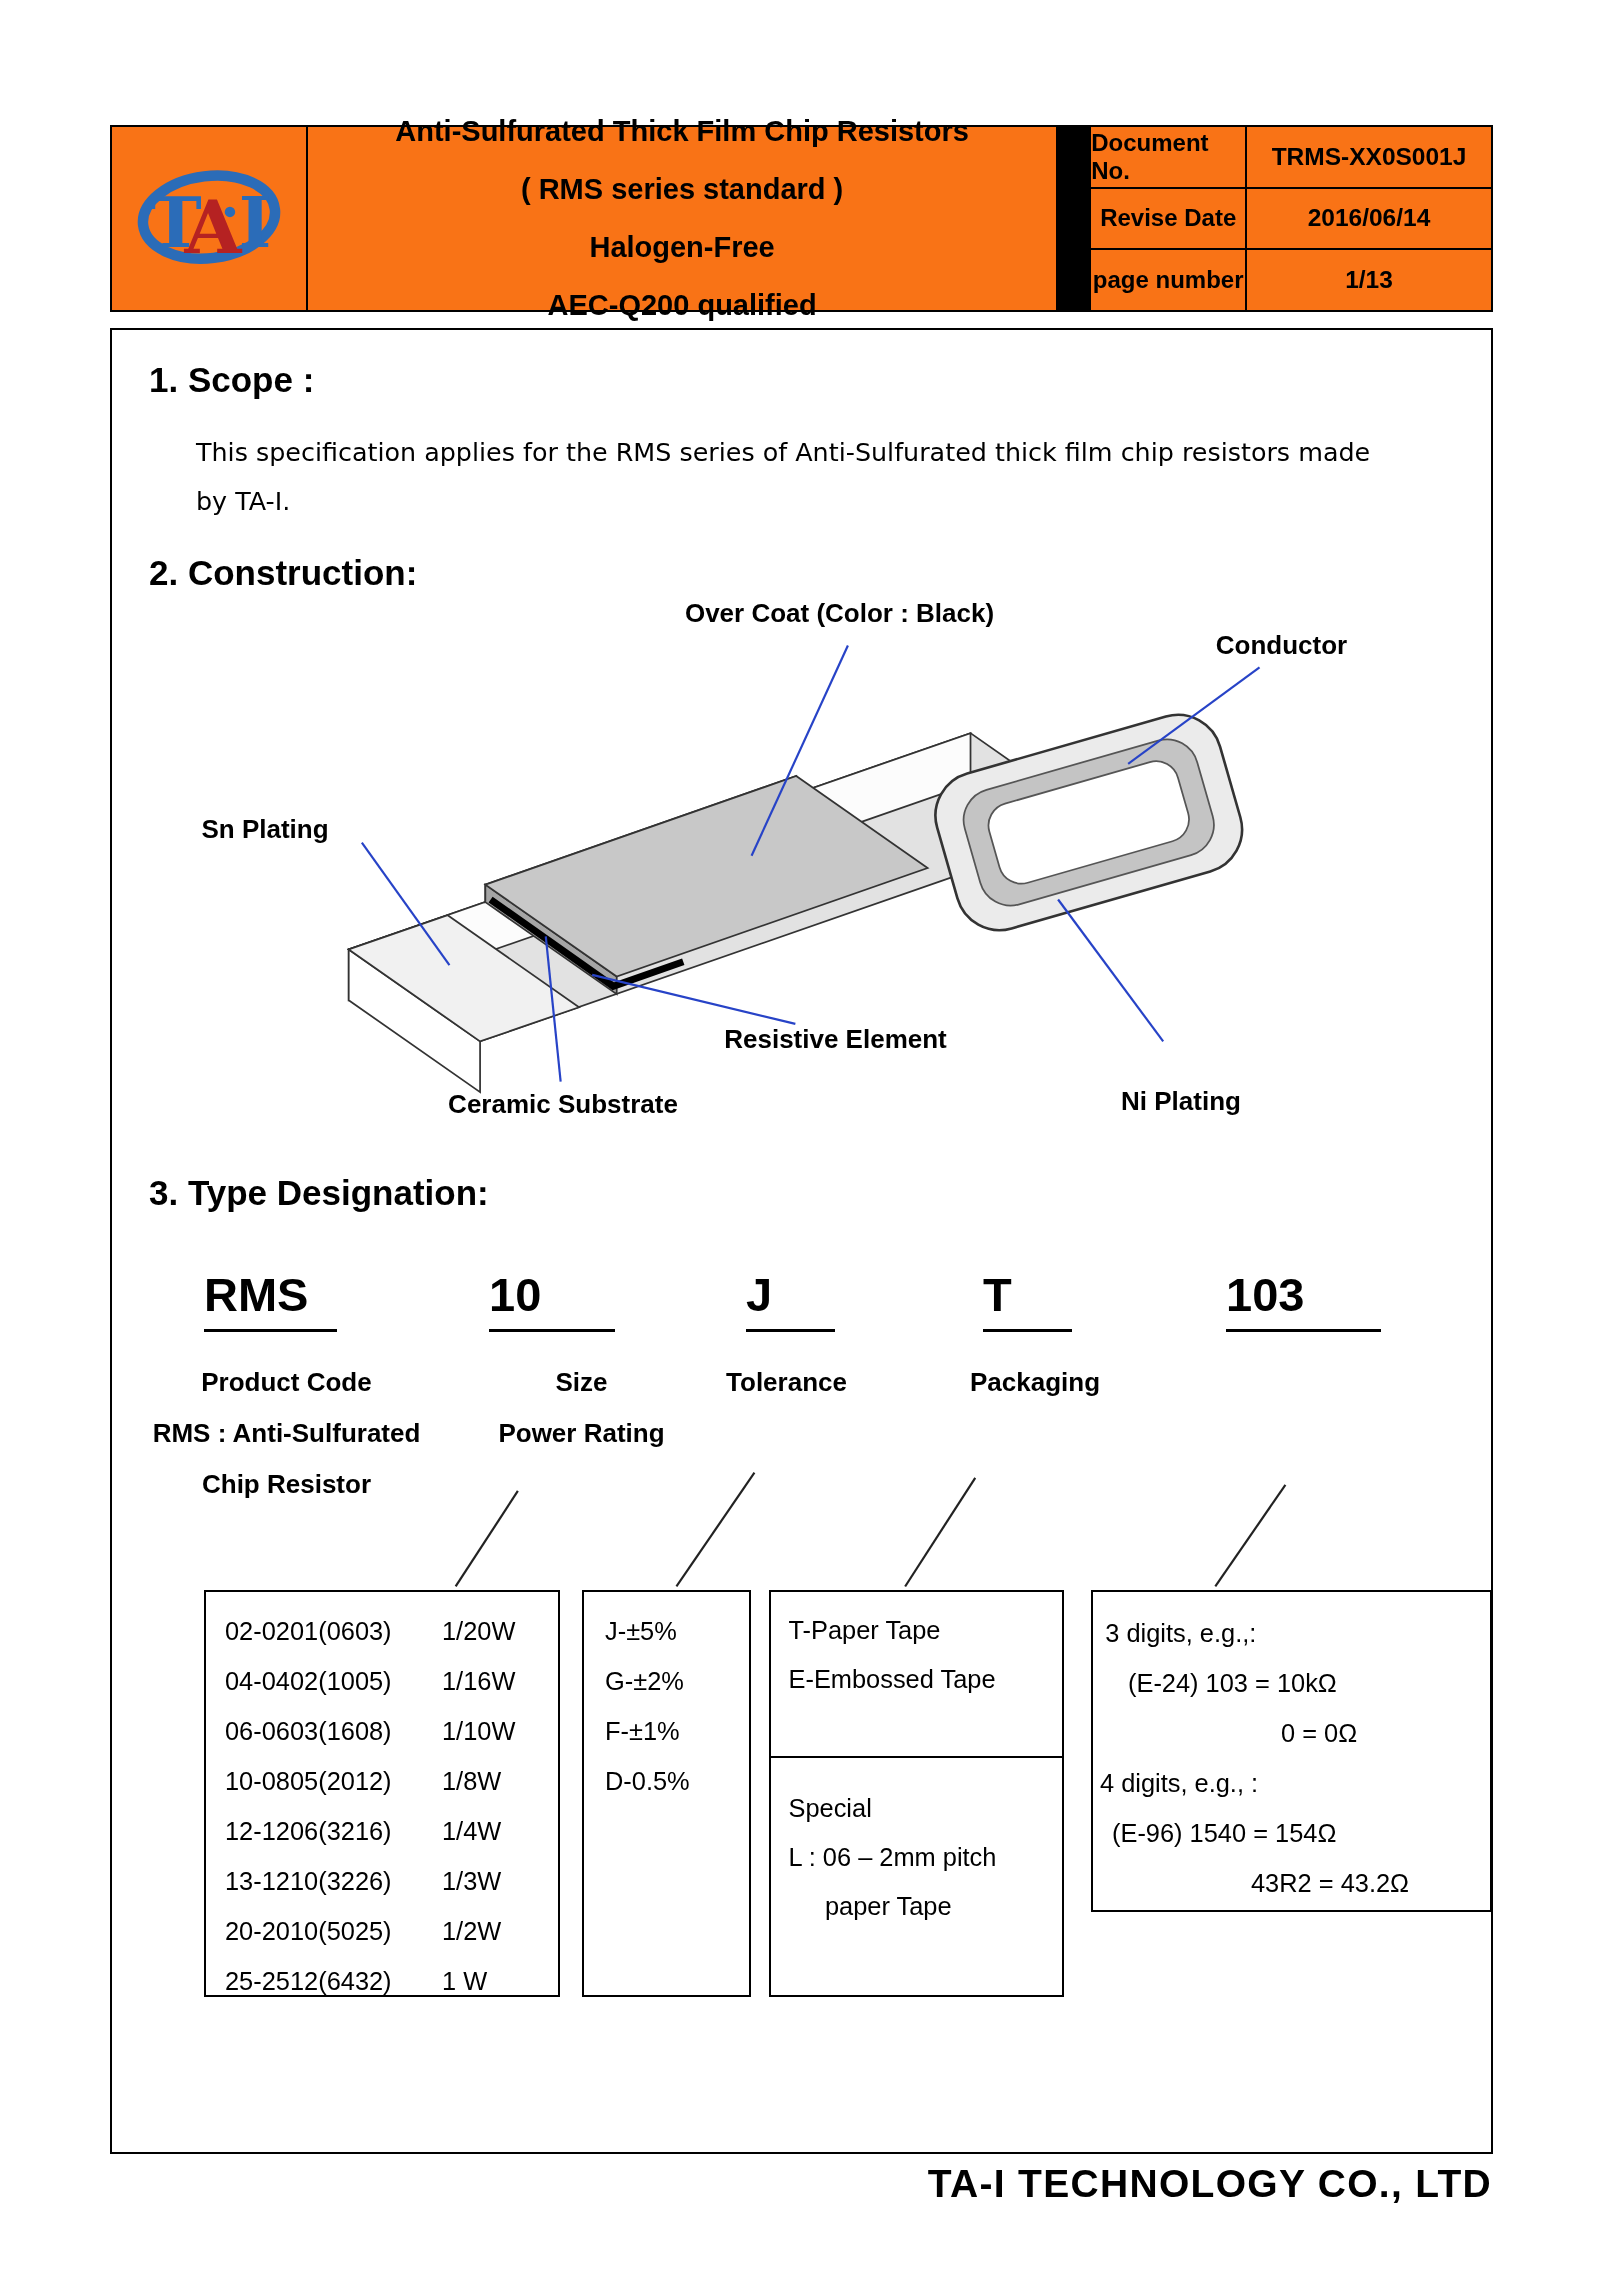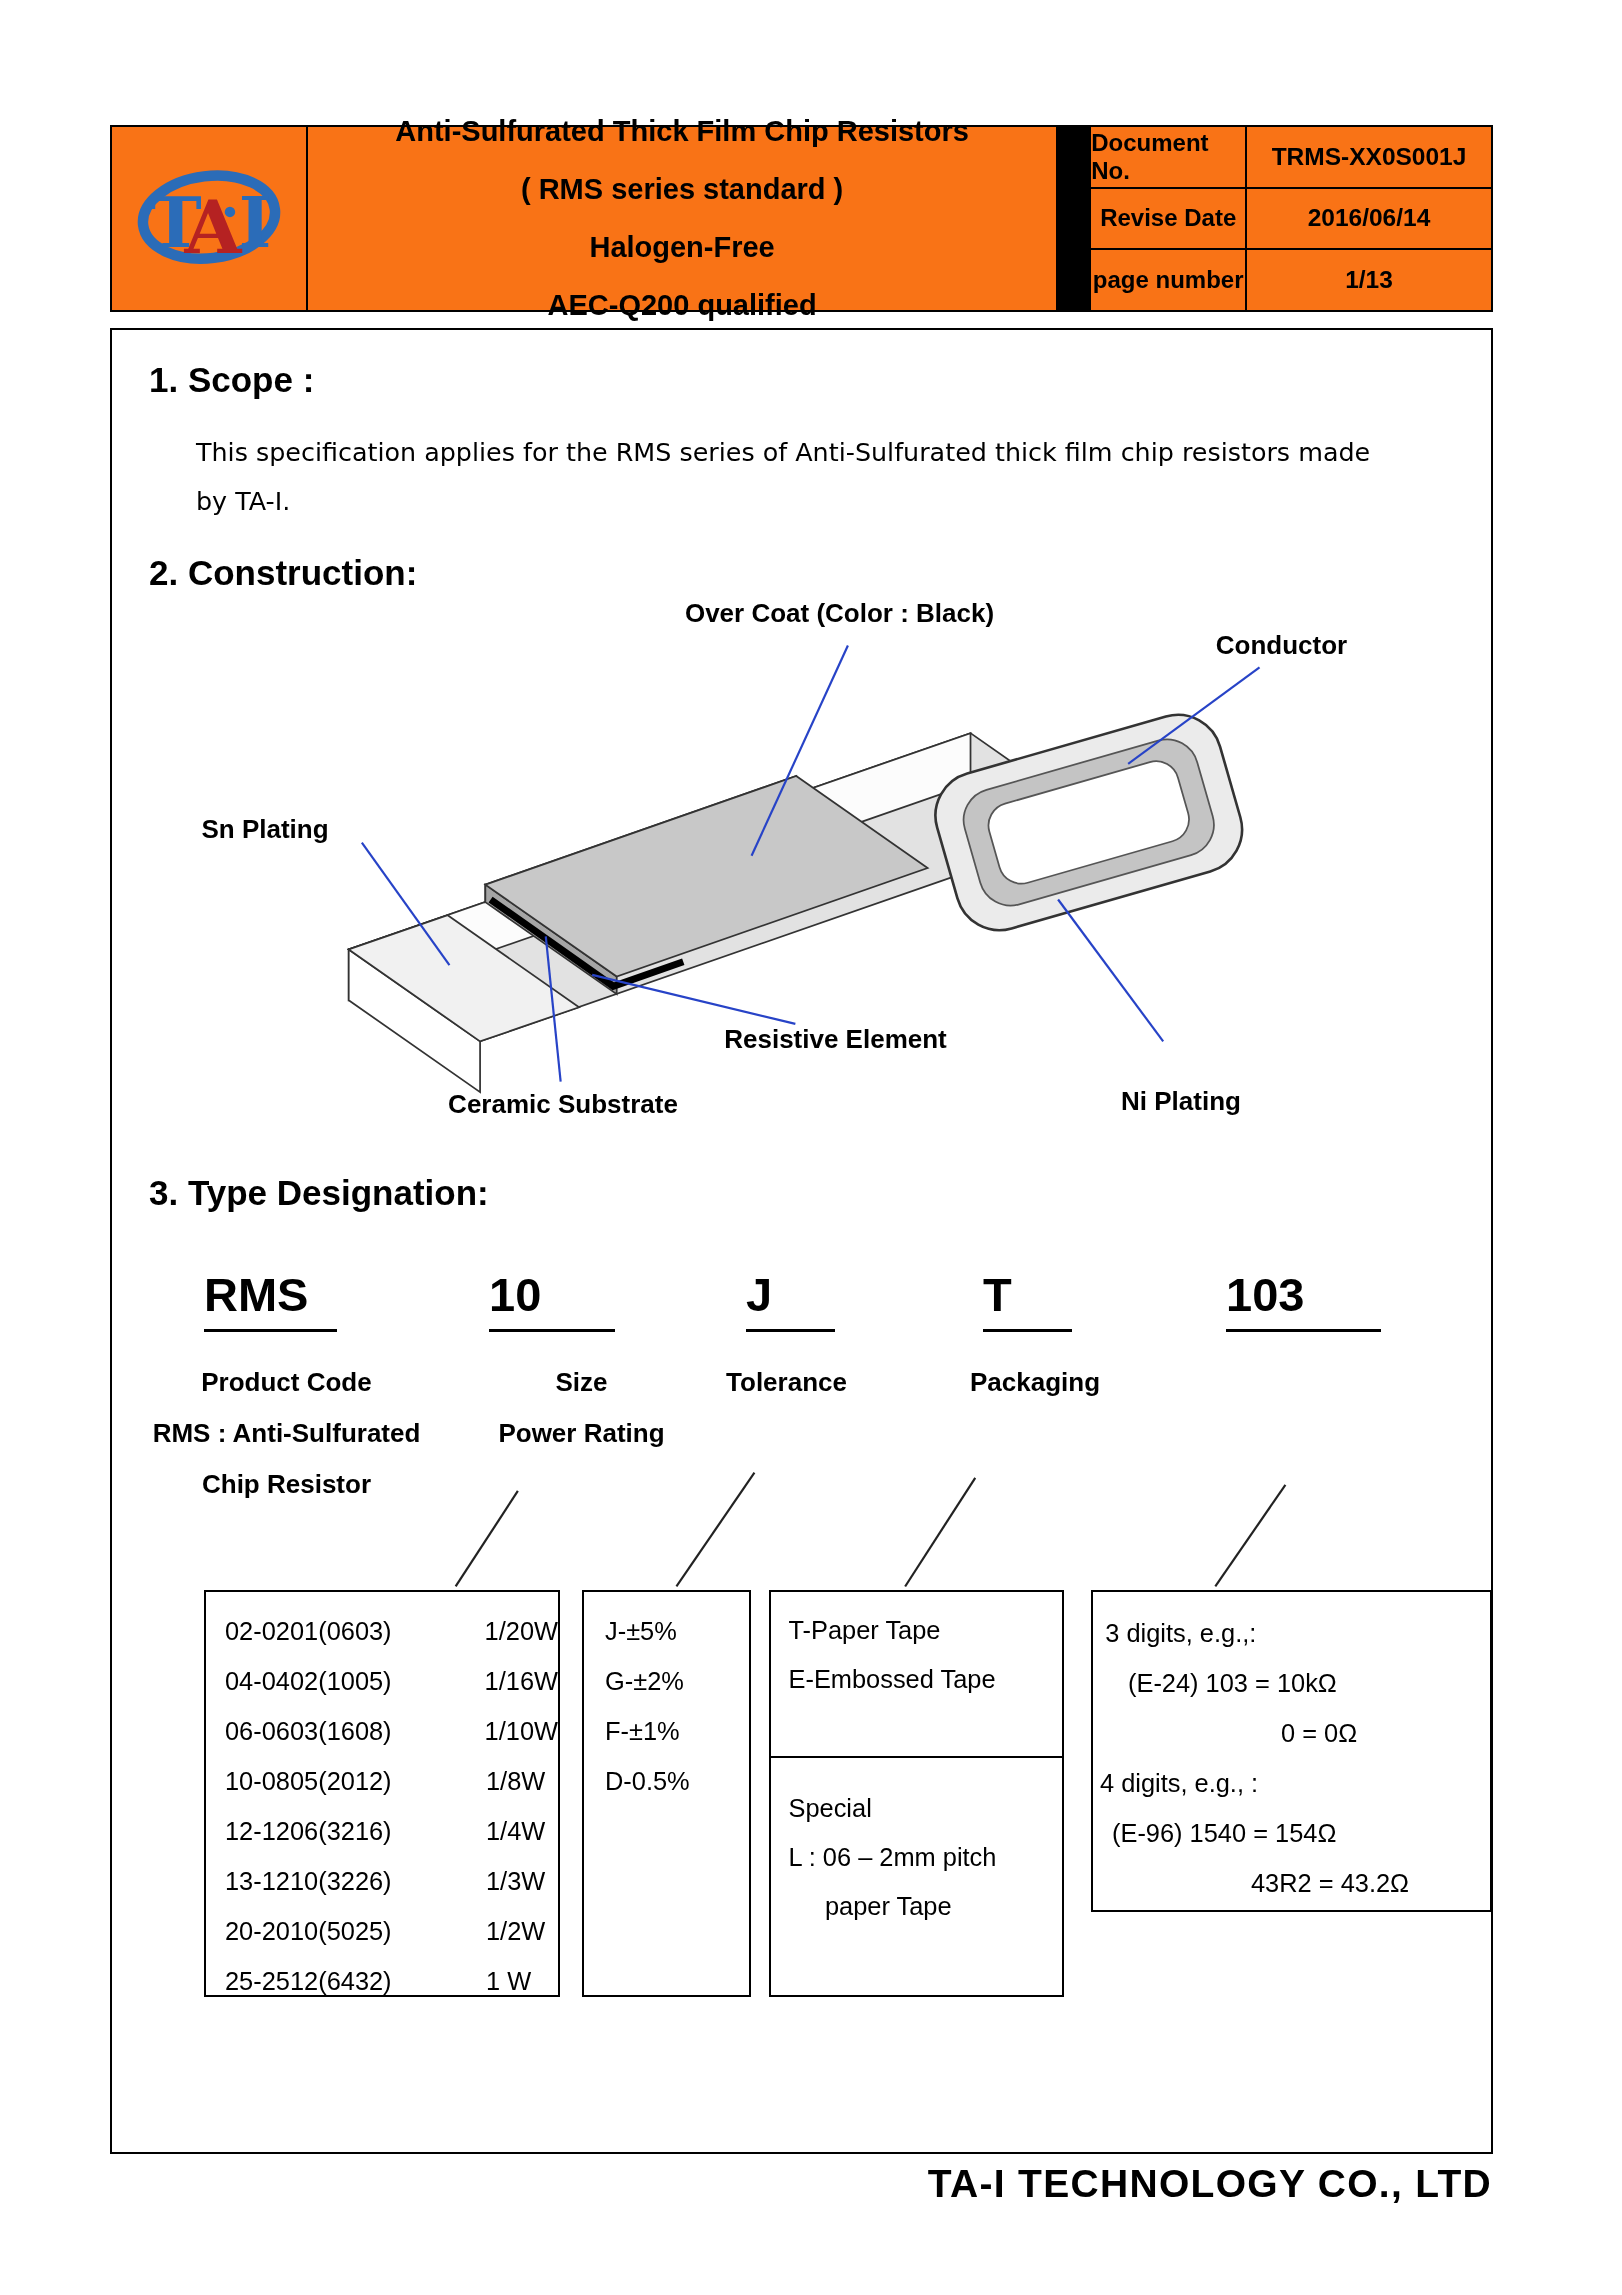--- a/index.html
+++ b/index.html
@@ -51,21 +51,21 @@
   .col-tol{left:585px;width:179px;}
   .col-pack{left:822px;width:202px;}
   .col-nom{left:1097px;width:195px;}
   .leader-overlay{position:absolute;left:0;top:0;pointer-events:none;}
 
   .dbox{position:absolute;top:1260px;border:2.6px solid #000;box-sizing:border-box;background:#fff;font-size:25.4px;}
   .box-size{left:92px;width:356px;height:407px;padding-top:14px;}
   .box-tol{left:470px;width:169px;height:407px;padding-top:14px;}
   .box-pack{left:657px;width:295px;height:407px;}
   .box-nom{left:979px;width:401px;height:322px;padding-top:16px;}
-  .t-row{display:flex;align-items:center;height:50px;padding-left:19px;gap:44px;}
+  .t-row{display:flex;align-items:center;height:50px;padding-left:19px;}
   .t-code{width:217px;}
   .tol-item{display:flex;align-items:center;height:50px;padding-left:21px;}
   .pack-top{height:166px;border-bottom:2.6px solid #000;box-sizing:border-box;padding-top:14px;}
   .pack-bottom{padding-top:26px;}
   .p-row{display:flex;align-items:center;height:49px;padding-left:17.5px;}
   .p-indent{padding-left:54px;}
   .n-line{height:50px;display:flex;align-items:center;}
   .n0{padding-left:12.3px;}
   .n1{padding-left:35px;}
   .n2{padding-left:188px;}

